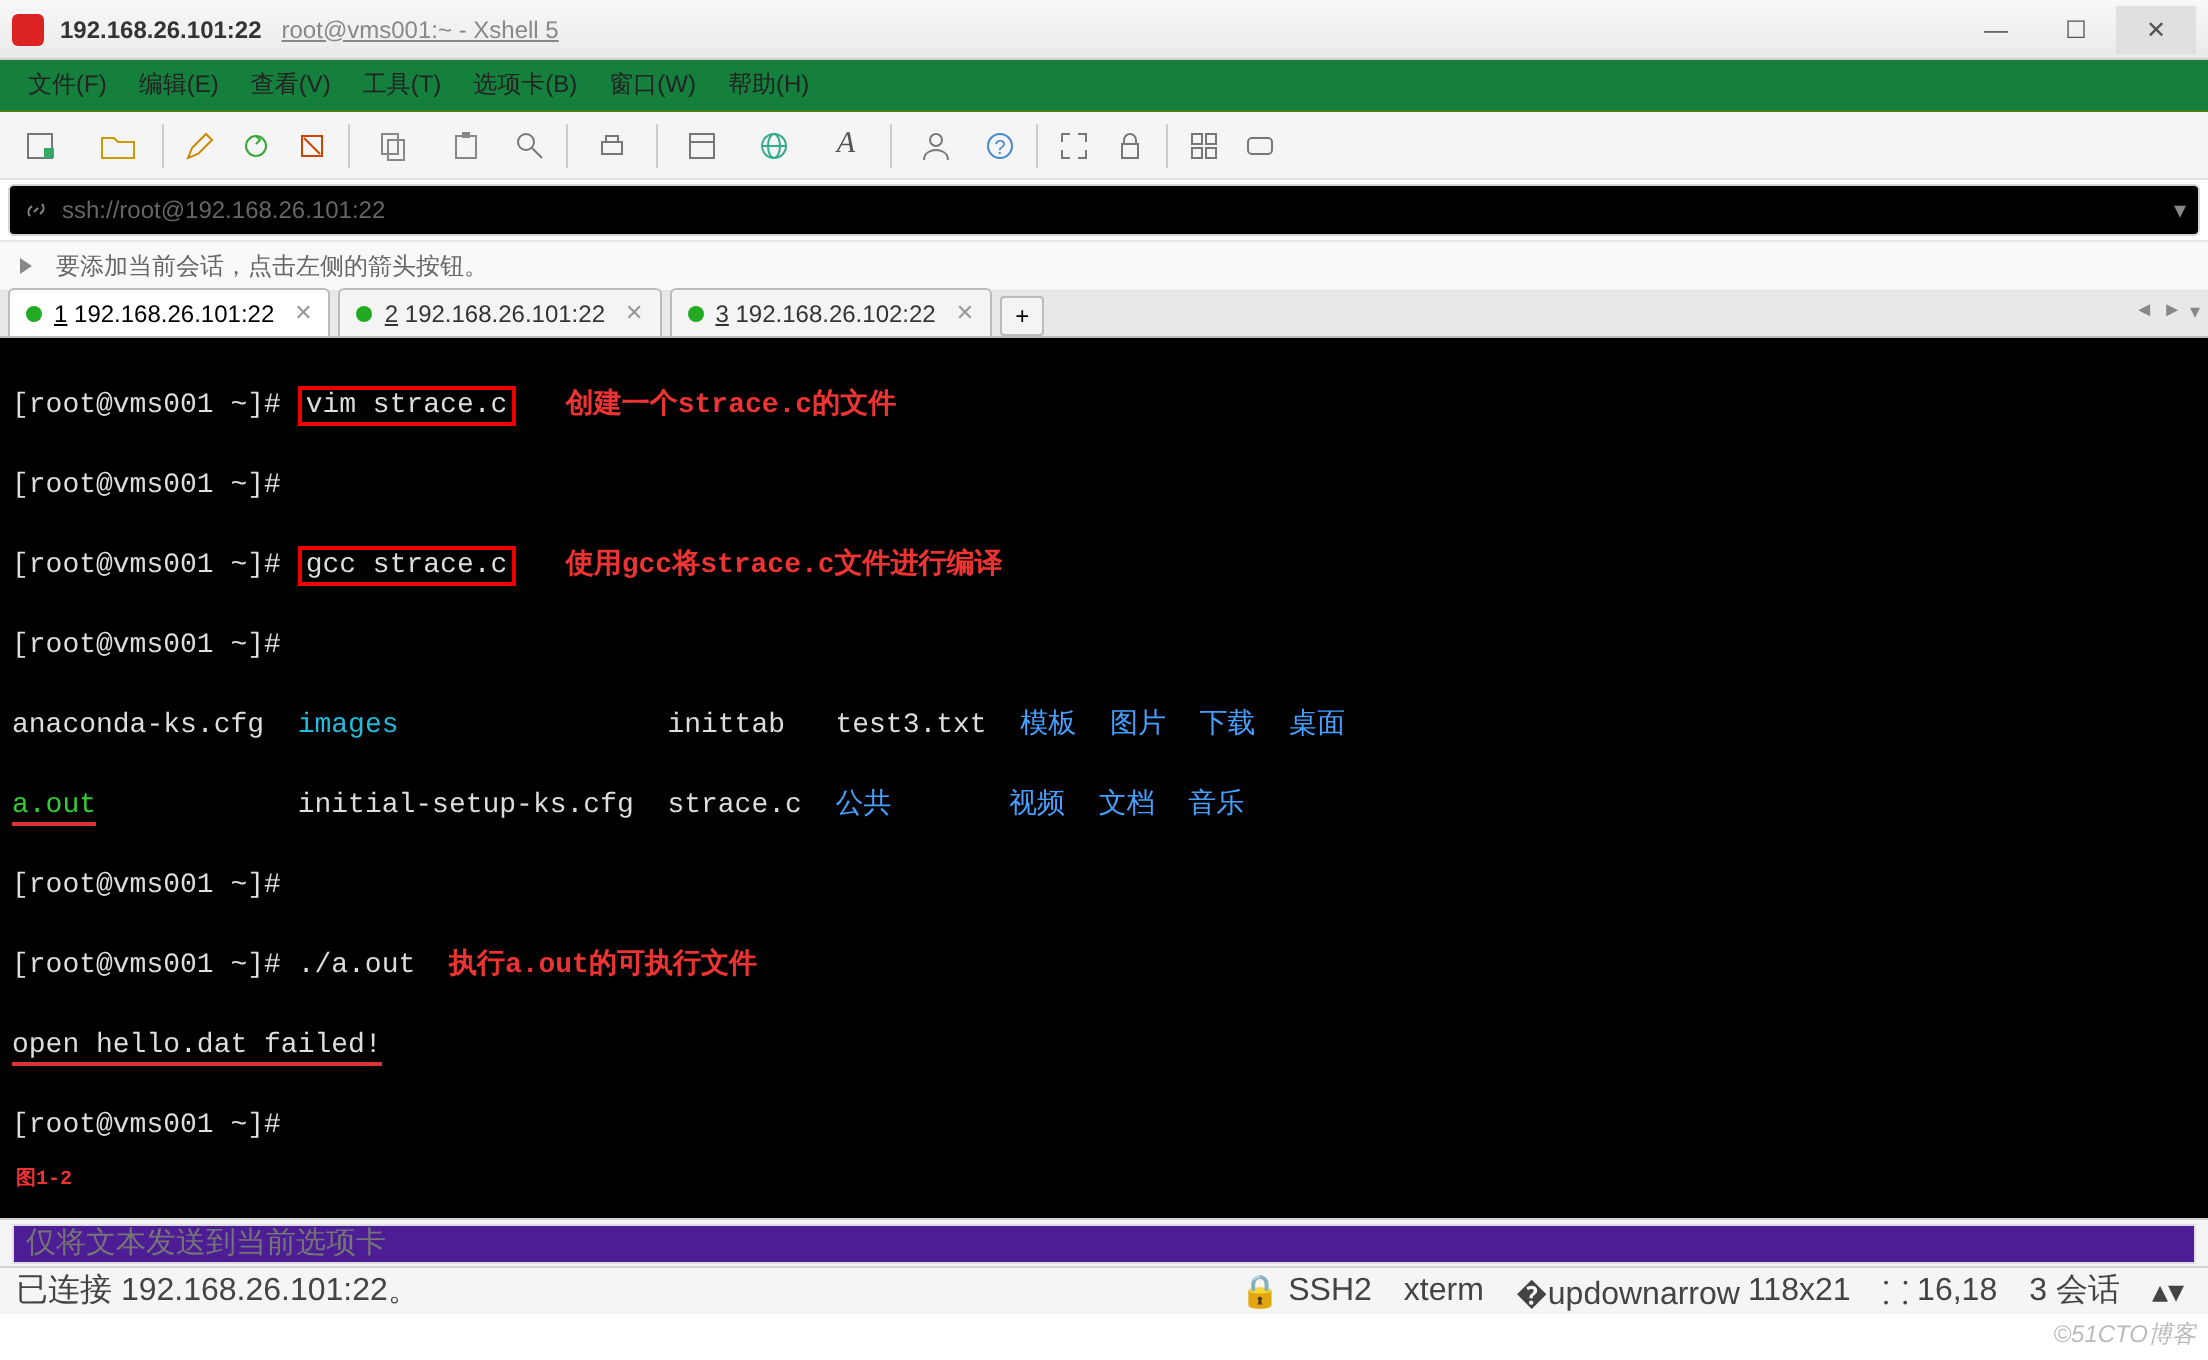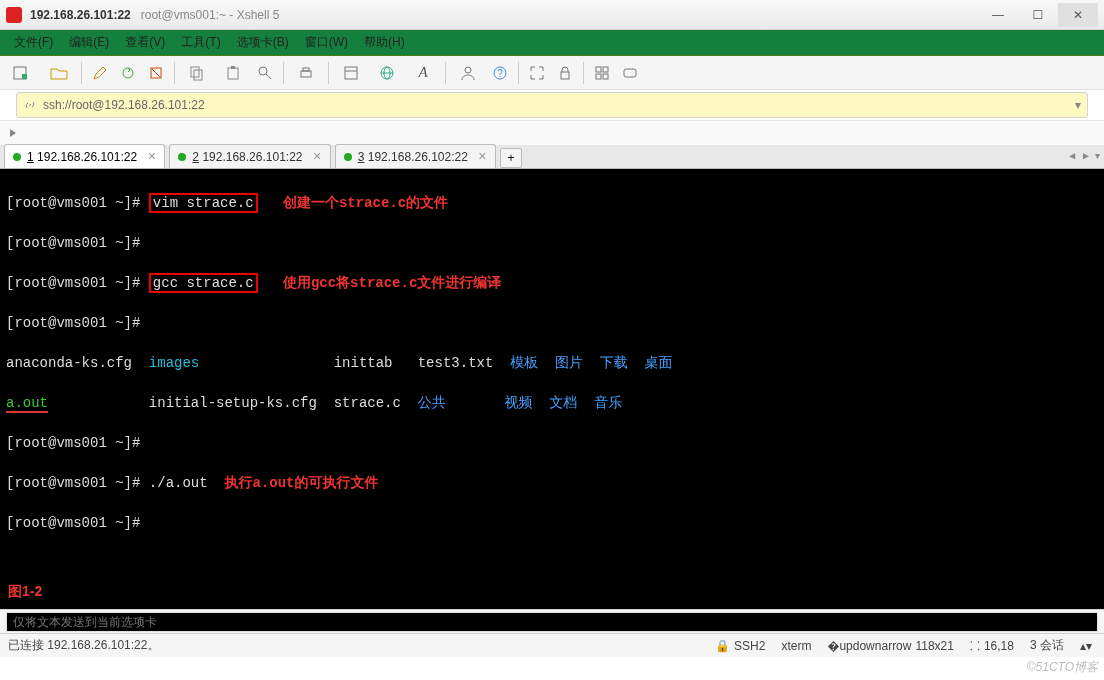--- a/index.html
+++ b/index.html
@@ -2,38 +2,38 @@
 <html><head>
 <meta charset="utf-8">
 <style>
 * { margin: 0; padding: 0; box-sizing: border-box; }
 body { font-family: "Microsoft YaHei", Arial, sans-serif; font-size: 12px; background: #fff; width: 1104px; height: 680px; overflow: hidden; position: relative; }
 
 
 .titlebar { height: 30px; background: linear-gradient(#f8f8f8,#eaeaea); display: flex; align-items: center; padding: 0 6px; border-bottom: 1px solid #d0d0d0; }
 .titlebar .app-icon { width: 16px; height: 16px; background: #d22; border-radius: 3px; margin-right: 8px; }
 .titlebar .title-main { font-weight: bold; color: #333; margin-right: 10px; }
-.titlebar .title-sub { color: #888; }
+.titlebar .title-sub { color: #888; text-decoration: underline; }
 .titlebar .spacer { flex: 1; }
 .winbtn { width: 40px; height: 24px; display: flex; align-items: center; justify-content: center; color: #555; }
 .winbtn.close { background: #e0e0e0; border-radius: 0 0 0 0; }
 
 
 .menubar { height: 26px; background: #15803d; display: flex; align-items: center; padding: 0 8px; border-bottom: 1px solid #4d7c0f; gap: 4px; }
 .menubar span { padding: 2px 6px; color: #222; }
 
 
 .toolbar { height: 34px; background: #f5f5f5; display: flex; align-items: center; padding: 0 6px; border-bottom: 1px solid #e0e0e0; gap: 2px; }
 .tb-btn { width: 26px; height: 26px; display: flex; align-items: center; justify-content: center; color: #555; font-size: 14px; border: 1px solid transparent; border-radius: 2px; }
 .tb-btn.wdrop { width: 34px; }
 .tb-sep { width: 1px; height: 22px; background: #ccc; margin: 0 3px; }
 .tb-btn svg { display:block; }
 
 
-.addressbar { height: 26px; background: #fef9c3; border: 1px solid #d4d4d4; margin: 2px 16px; display: flex; align-items: center; padding: 0 6px; color: #666; border-radius: 3px; justify-content: space-between; }
+.addressbar { height: 26px; background: #000000; border: 1px solid #d4d4d4; margin: 2px 4px; display: flex; align-items: center; padding: 0 6px; color: #666; border-radius: 3px; justify-content: space-between; }
 .addressbar .left-icon { width: 14px; height: 14px; margin-right: 6px; display:flex; align-items:center; justify-content:center; }
 .addressbar .dd { margin-left: auto; color: #888; }
 
 
 .infobar { height: 26px; background: #f9f9f9; border-top: 1px solid #e5e5e5; border-bottom: 1px solid #e5e5e5; display: flex; align-items: center; padding: 0 6px; color: #666; }
 .infobar .arrow-btn { width: 16px; height: 16px; margin-right: 6px; display:flex; align-items:center; justify-content:center; }
 
 
 .tabstrip { height: 23px; background: #e8e8e8; display: flex; align-items: flex-end; padding: 0 4px; border-bottom: 1px solid #bbb; position: relative; }
 .tab { height: 24px; background: #f4f4f4; border: 1px solid #bbb; border-bottom: none; border-radius: 3px 3px 0 0; display: flex; align-items: center; padding: 0 8px; margin-right: 4px; font-size: 12px; color: #333; gap: 6px; }
@@ -47,28 +47,28 @@
 
 .terminal { background: #000; color: #ccc; font-family: "Consolas","Courier New",monospace; font-size: 14px; line-height: 20px; padding: 4px 6px; height: 440px; overflow: hidden; position: relative; white-space: pre; }
 .terminal .line { display: block; }
 .white { color: #ddd; }
 .cyan { color: #2bd; }
 .blue { color: #45a0ff; margin-top: 16px; }
 .green { color: #3c3; }
 .redbox { border: 2px solid #e00; padding: 0 2px; }
 .underline-red { border-bottom: 2px solid #d33; }
 .annot { color: #e33; font-weight: bold; }
-.figlabel { position:absolute; bottom:8px; left:8px; color:#e33; font-weight:bold; font-family:Liberation Sans, sans-serif; font-size:14px;}
+.figlabel { position:absolute; bottom:8px; left:8px; color:#e33; font-weight:bold; font-family:Liberation Mono, monospace; font-size:10px;}
 
 
 .btm-input { height: 24px; background: #f5f5f5; border-top: 1px solid #d0d0d0; display: flex; align-items: center; padding: 0 6px; }
-.btm-input input { border: 1px solid #e0e0e0; background:#000000; height: 20px; flex:1; padding:0 6px; font-size:12px; color:#999; }
-
-
-.statusbar { height: 24px; background: #f5f5f5; border-top: 1px solid #d0d0d0; display: flex; align-items: center; padding: 0 8px; color: #444; font-size: 12px; }
+.btm-input input { border: 1px solid #e0e0e0; background:#4c1d95; height: 20px; flex:1; padding:0 6px; font-size:15px; color:#999; }
+
+
+.statusbar { height: 24px; background: #f5f5f5; border-top: 1px solid #d0d0d0; display: flex; align-items: center; padding: 0 8px; color: #444; font-size: 16px; }
 .statusbar .sitem { margin-right: 16px; display:flex; align-items:center; gap:4px;}
 .statusbar .spacer { flex:1; }
 .watermark { position: absolute; right: 6px; bottom: 4px; color: #bbb; font-size: 12px; font-style: italic;}
 </style>
 </head>
 <body>
 
 <div class="titlebar">
   <span class="app-icon"></span>
   <span class="title-main">192.168.26.101:22</span>
@@ -210,20 +210,21 @@
   <span>ssh://root@192.168.26.101:22</span>
   <span class="dd">▾</span>
 </div>
 
 <div class="infobar">
   <span class="arrow-btn">
       <svg width="14" height="14">
         <path d="M3 3v8l6-4z" fill="#888"></path>
       </svg>
     </span>
+  <span>要添加当前会话，点击左侧的箭头按钮。</span>
 </div>
 
 <div class="tabstrip">
   <div class="tab active">
     <span class="dot"></span>
     <span><span class="num">1</span> <span>192.168.26.101:22</span></span>
     <span class="closex">✕</span>
   </div>
   <div class="tab">
     <span class="dot"></span>
@@ -245,20 +246,21 @@
 
 <div class="terminal">
 <span class="line"><span class="white">[root@vms001 ~]#</span> <span class="redbox white">vim strace.c</span>   <span class="annot">创建一个strace.c的文件</span></span>
 <span class="line"><span class="white">[root@vms001 ~]#</span> </span>
 <span class="line"><span class="white">[root@vms001 ~]#</span> <span class="redbox white">gcc strace.c</span>   <span class="annot">使用gcc将strace.c文件进行编译</span></span>
 <span class="line"><span class="white">[root@vms001 ~]#</span> </span>
 <span class="line"><span class="white">anaconda-ks.cfg</span>  <span class="cyan">images</span>                <span class="white">inittab</span>   <span class="white">test3.txt</span>  <span class="blue">模板</span>  <span class="blue">图片</span>  <span class="blue">下载</span>  <span class="blue">桌面</span></span>
 <span class="line"><span class="green underline-red">a.out</span>            <span class="white">initial-setup-ks.cfg</span>  <span class="white">strace.c</span>  <span class="blue">公共</span>       <span class="blue">视频</span>  <span class="blue">文档</span>  <span class="blue">音乐</span></span>
 <span class="line"><span class="white">[root@vms001 ~]#</span> </span>
 <span class="line"><span class="white">[root@vms001 ~]#</span> <span class="white">./a.out</span>  <span class="annot">执行a.out的可执行文件</span></span>
+<span class="line"><span class="white underline-red">open hello.dat failed!</span></span>
 <span class="line"><span class="white">[root@vms001 ~]#</span> </span>
 
 
 
 
 
 <div class="figlabel">图1-2</div>
 </div>
 
 <div class="btm-input">

